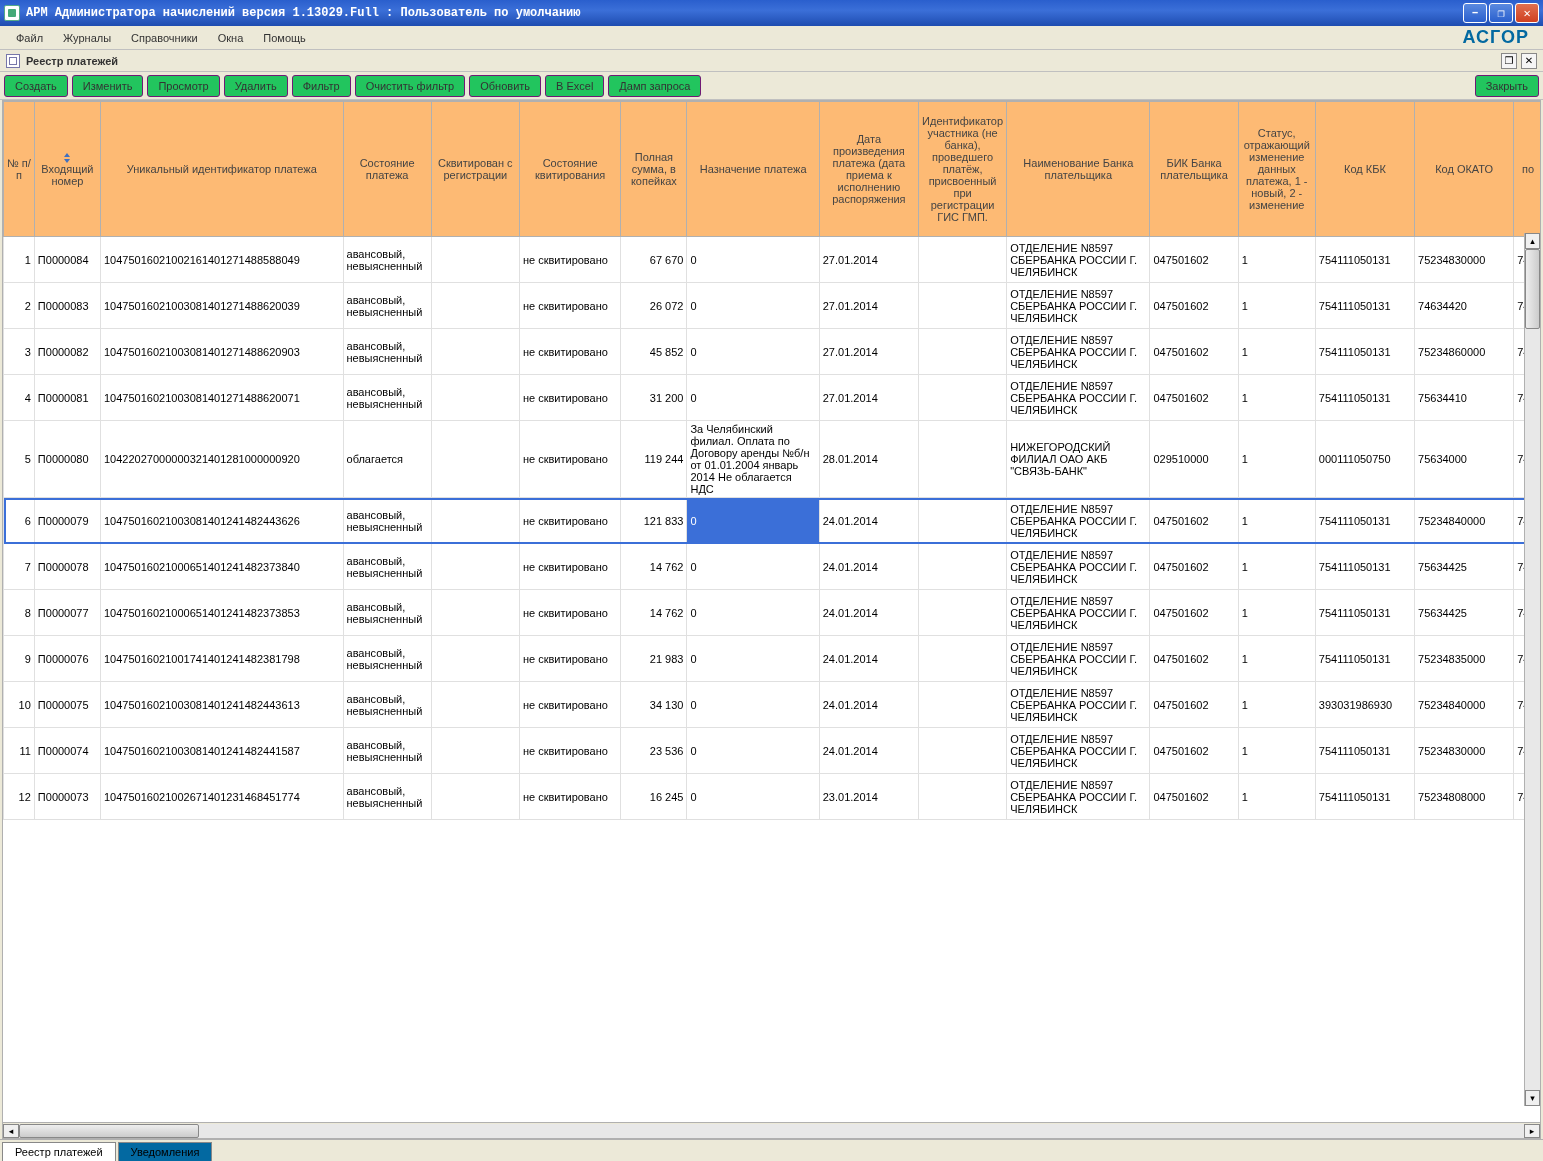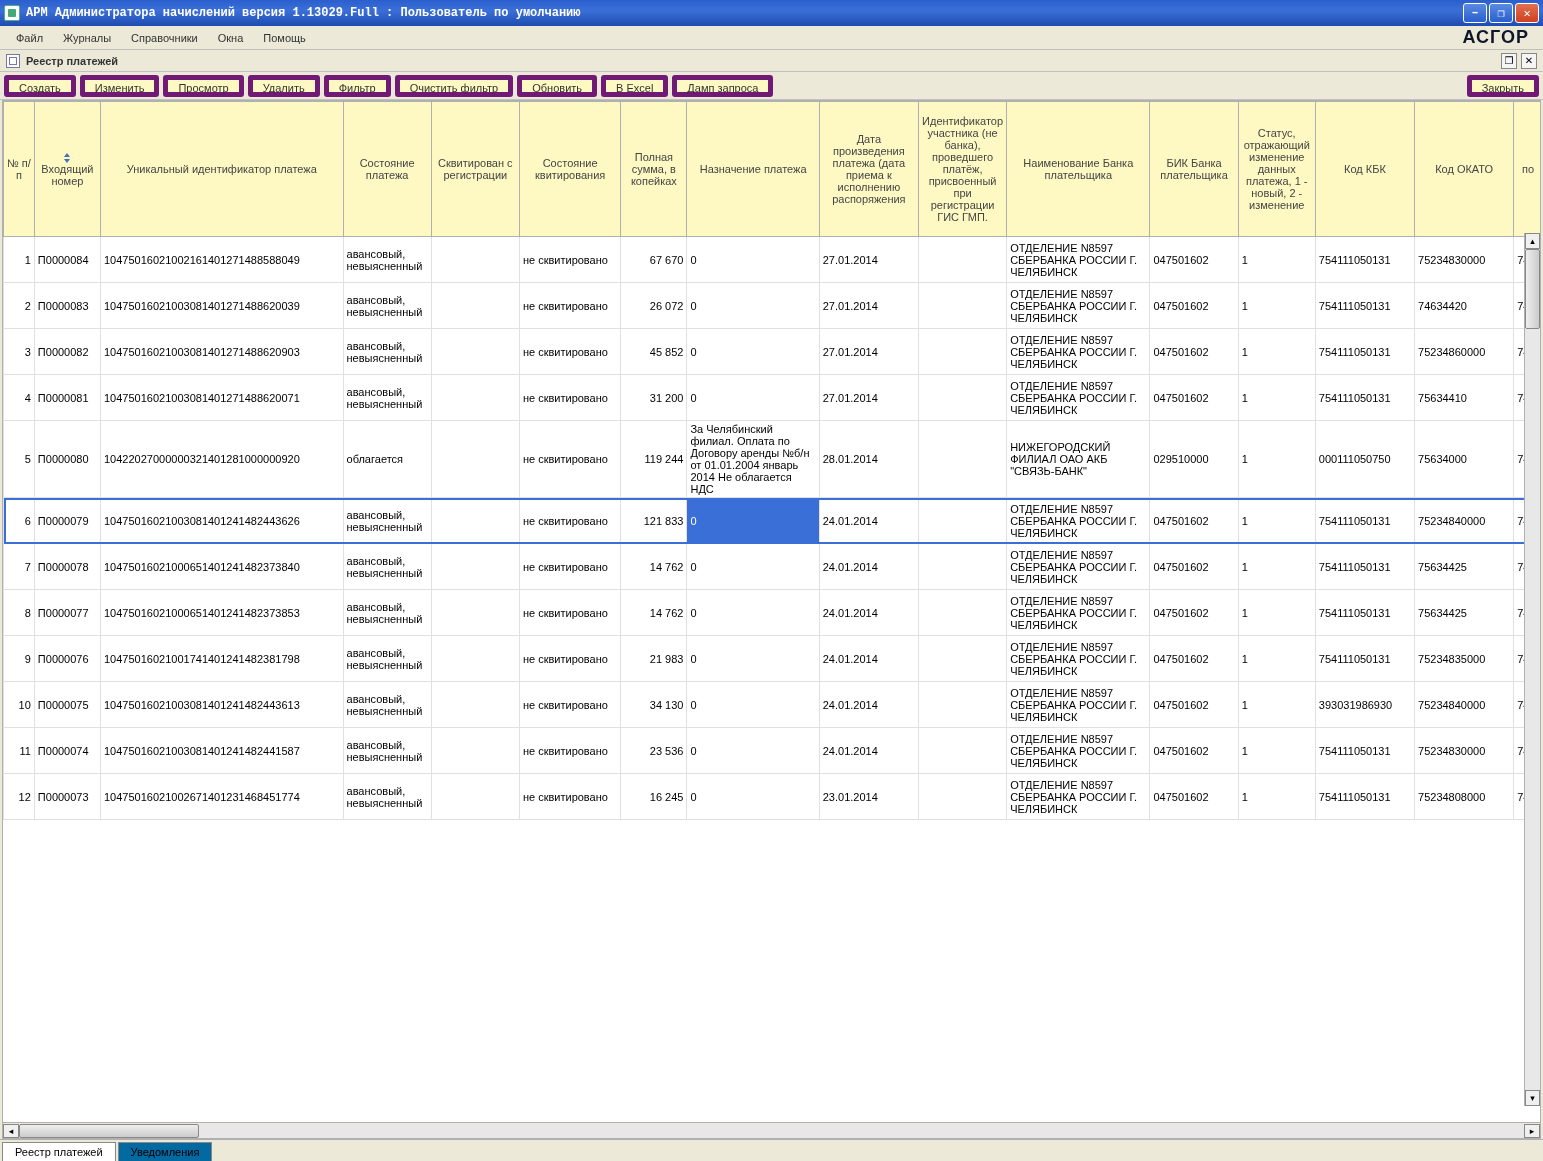--- a/index.html
+++ b/index.html
@@ -7,36 +7,36 @@
 
   .titlebar { background: linear-gradient(#2a5fcd, #3b6fd8 40%, #1e4cb0); height: 26px; display: flex; align-items: center; padding: 0 4px; color: #fff; font-weight: bold; font-size: 12px; font-family: Liberation Mono, monospace; }
   .titlebar .icon { width: 16px; height: 16px; background: #fff; border-radius: 2px; margin-right: 6px; border:1px solid #5a8; position:relative; }
   .titlebar .icon::after { content:""; position:absolute; inset:3px; background:#4a7; border-radius:1px;}
   .titlebar .winbtns { margin-left: auto; display: flex; gap: 2px; }
   .titlebar .winbtn { width: 24px; height: 20px; border: 1px solid #fff; border-radius: 3px; display:flex; align-items:center; justify-content:center; font-weight:bold; font-size:12px; color:#fff; background: linear-gradient(#5a8ae0,#2a5fcd); cursor:pointer; }
   .titlebar .winbtn.close { background: linear-gradient(#e07050,#d04020); }
 
   .menubar { background: #ece9d8; border-bottom: 1px solid #c0c0c0; height: 24px; display: flex; align-items: center; padding: 0 6px; }
   .menubar .item { padding: 3px 10px; cursor: pointer; color: #333; }
-  .menubar .logo { margin-left: auto; font-family: Arial; font-weight: bold; font-size: 18px; color: #0f172a; letter-spacing: 1px; padding-right:8px;}
+  .menubar .logo { margin-left: auto; font-family: Arial; font-weight: bold; font-size: 18px; color: #0369a1; letter-spacing: 1px; padding-right:8px;}
 
   .subtitle { background: #ece9d8; border-bottom: 1px solid #c0c0c0; height: 22px; display: flex; align-items: center; padding: 0 6px; gap: 6px; }
   .subtitle .ico { width:14px; height:14px; border:1px solid #77a; background:#fff; position:relative; }
   .subtitle .ico::after{content:""; position:absolute; inset:2px; border:1px solid #77a;}
   .subtitle .text { font-weight: bold; color: #333; }
   .subtitle .rightbtns { margin-left:auto; display:flex; gap:4px; }
   .subtitle .sbtn { width:16px; height:16px; border:1px solid #888; background:#f5f5f5; display:flex; align-items:center; justify-content:center; cursor:pointer; font-size:10px;}
   .toolbar { background: #ece9d8; border-bottom: 1px solid #c0c0c0; height: 28px; display: flex; align-items: center; padding: 3px 4px; gap: 4px; }
-  .toolbar button { font-family: inherit; font-size: 11px; padding: 2px 10px; height: 22px; background: #fef9c3; border: 5px solid #701a75; border-radius: 3px; cursor: pointer; color:#333; }
+  .toolbar button { font-family: inherit; font-size: 11px; padding: 2px 10px; height: 22px; background: #22c55e; border: 1px solid #701a75; border-radius: 3px; cursor: pointer; color:#333; }
   .toolbar .closebtn { margin-left: auto; }
 
   .grid-wrap { position: absolute; top: 100px; bottom: 22px; left: 2px; right: 2px; border: 1px solid #b0b0b0; background: #fff; display:flex; flex-direction:column; overflow:hidden; }
   .grid { flex:1; overflow:hidden; position:relative; }
   table { border-collapse: collapse; table-layout: fixed; width: 1540px; }
-  thead th { background: #fef9c3; border: 1px solid #b0b0b0; font-weight: normal; font-size: 11px; padding: 4px 2px; vertical-align: middle; text-align: center; color: #444; height: 135px; }
+  thead th { background: #fdba74; border: 1px solid #b0b0b0; font-weight: normal; font-size: 11px; padding: 4px 2px; vertical-align: middle; text-align: center; color: #444; height: 135px; }
   tbody td { border: 1px solid #e0e0e0; padding: 2px 3px; font-size: 11px; vertical-align: middle; height:46px; overflow:hidden; }
   tbody tr.selected { outline: 2px solid #3b6fd8; outline-offset: -2px; }
   tbody td.selcell { background: #3b6fd8; color: #fff; }
   .num { text-align: right; }
 
   .hscroll { height: 16px; background: #ece9d8; border-top: 1px solid #b0b0b0; display:flex; align-items:center; }
   .hscroll .arrow { width:16px; height:14px; border:1px solid #888; background:#f0f0f0; display:flex; align-items:center; justify-content:center; cursor:pointer; font-size:9px; }
   .hscroll .track { flex:1; height:14px; background:#e8e8e8; position:relative; }
   .hscroll .thumb { position:absolute; left:0; width:180px; top:0; bottom:0; background: linear-gradient(#eee,#ccc); border:1px solid #888; border-radius:2px; }
 

